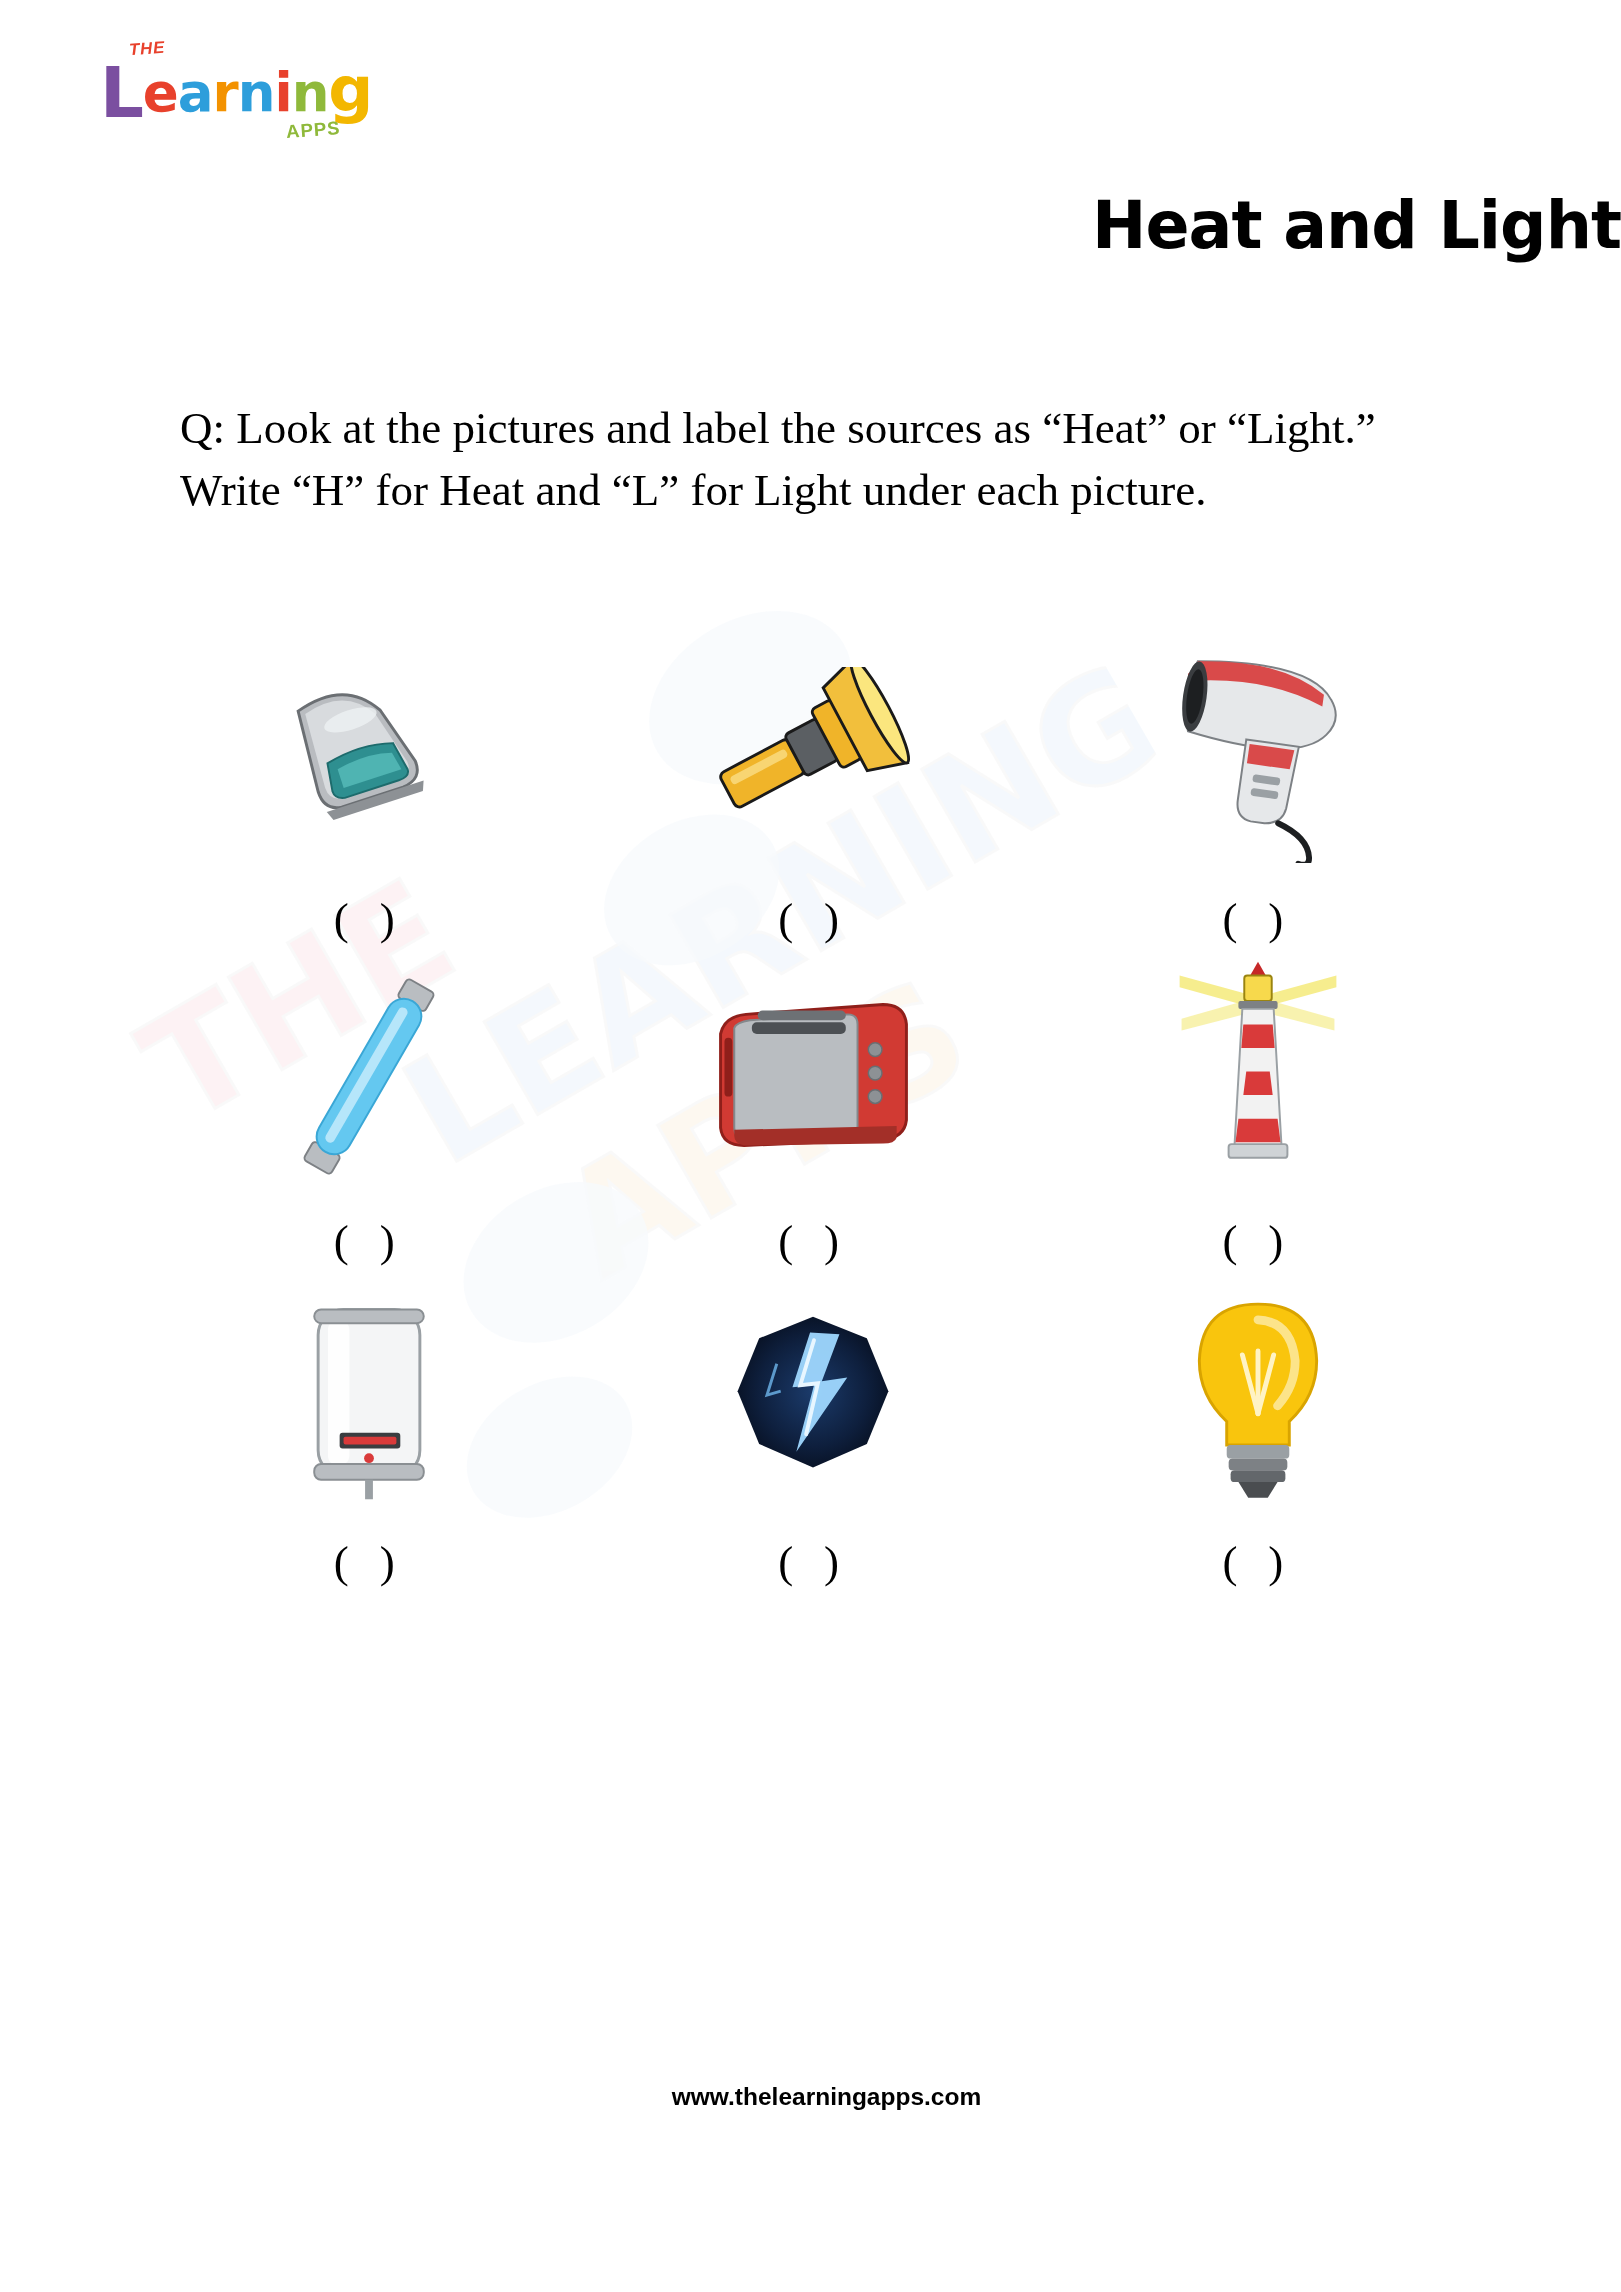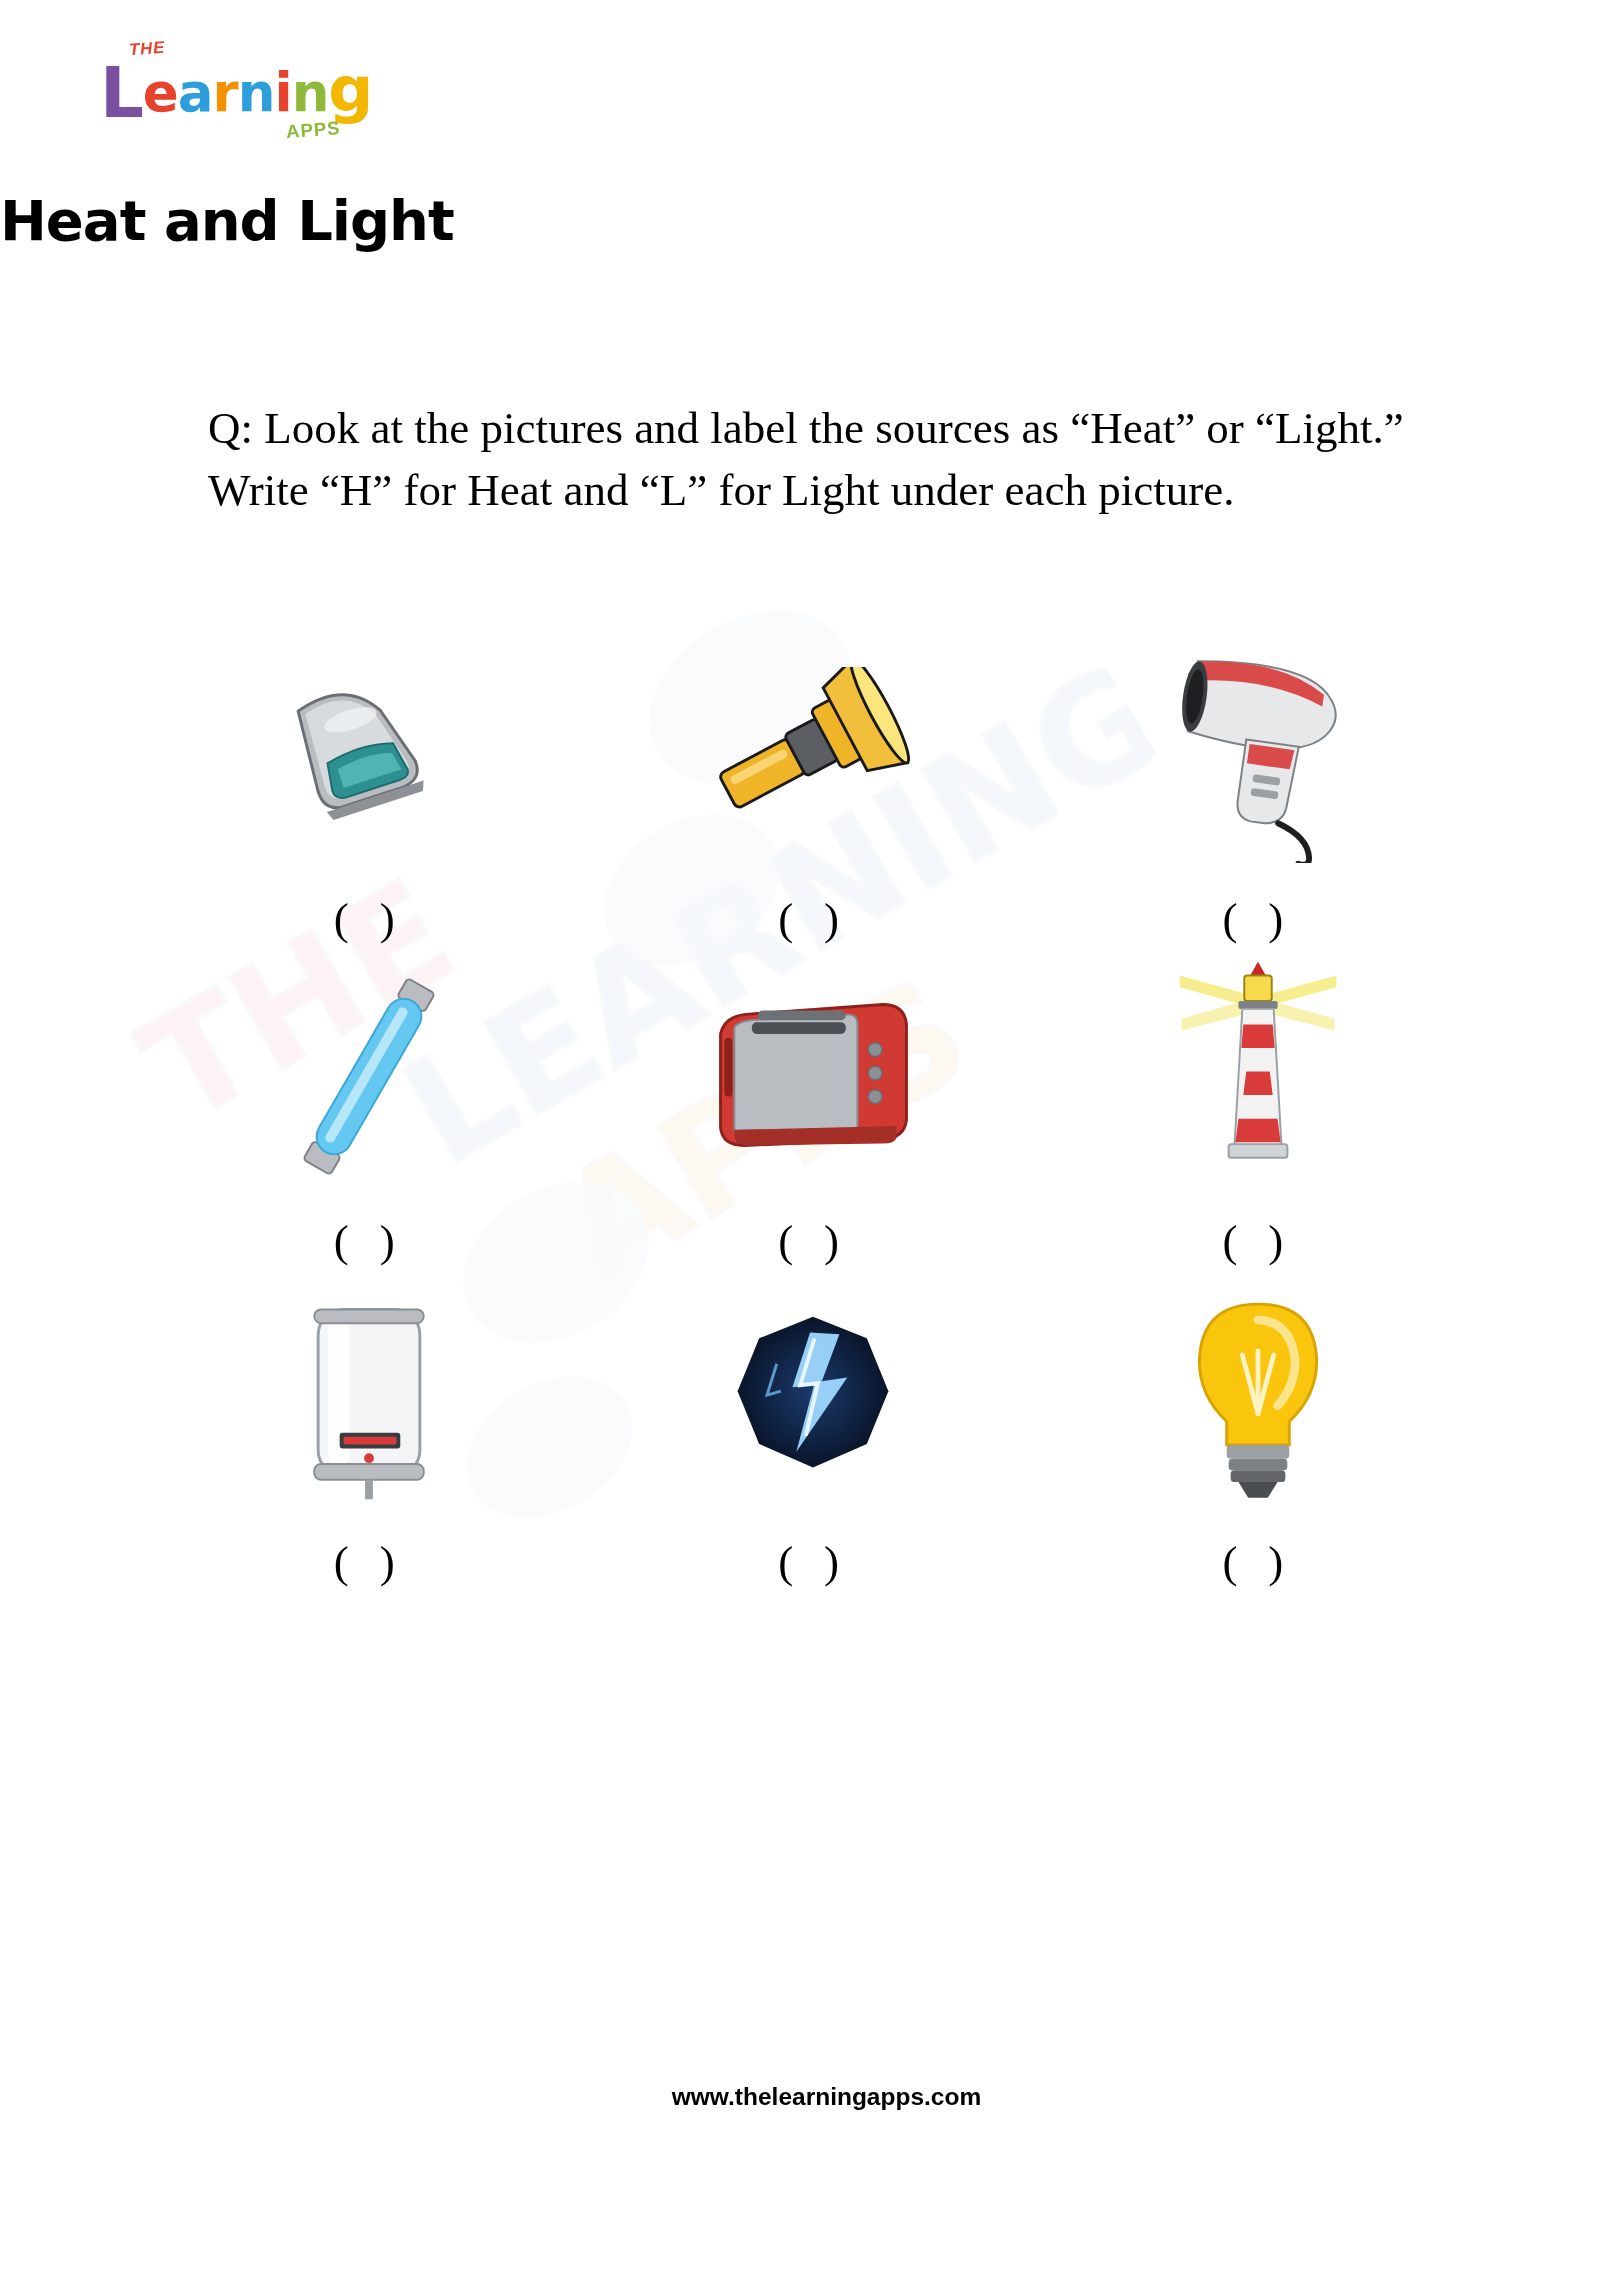--- a/index.html
+++ b/index.html
@@ -57,32 +57,32 @@
     letter-spacing: 1px;
     transform: rotate(-4deg);
   }
 
   
   .title {
     position: absolute;
     top: 188px;
     left: 0;
     width: 100%;
-    text-align: left;
+    text-align: right;
     font-family: "DejaVu Sans", sans-serif;
     font-weight: bold;
-    font-size: 56px;
+    font-size: 65px;
     letter-spacing: -1px;
     color: #000;
   }
 
   
   .question {
     position: absolute;
-    left: 208px;
+    left: 180px;
     top: 397px;
     width: 1245px;
     font-family: "Liberation Serif", serif;
     font-size: 45px;
     line-height: 1.38;
     color: #000;
   }
 
   
   .watermark {

